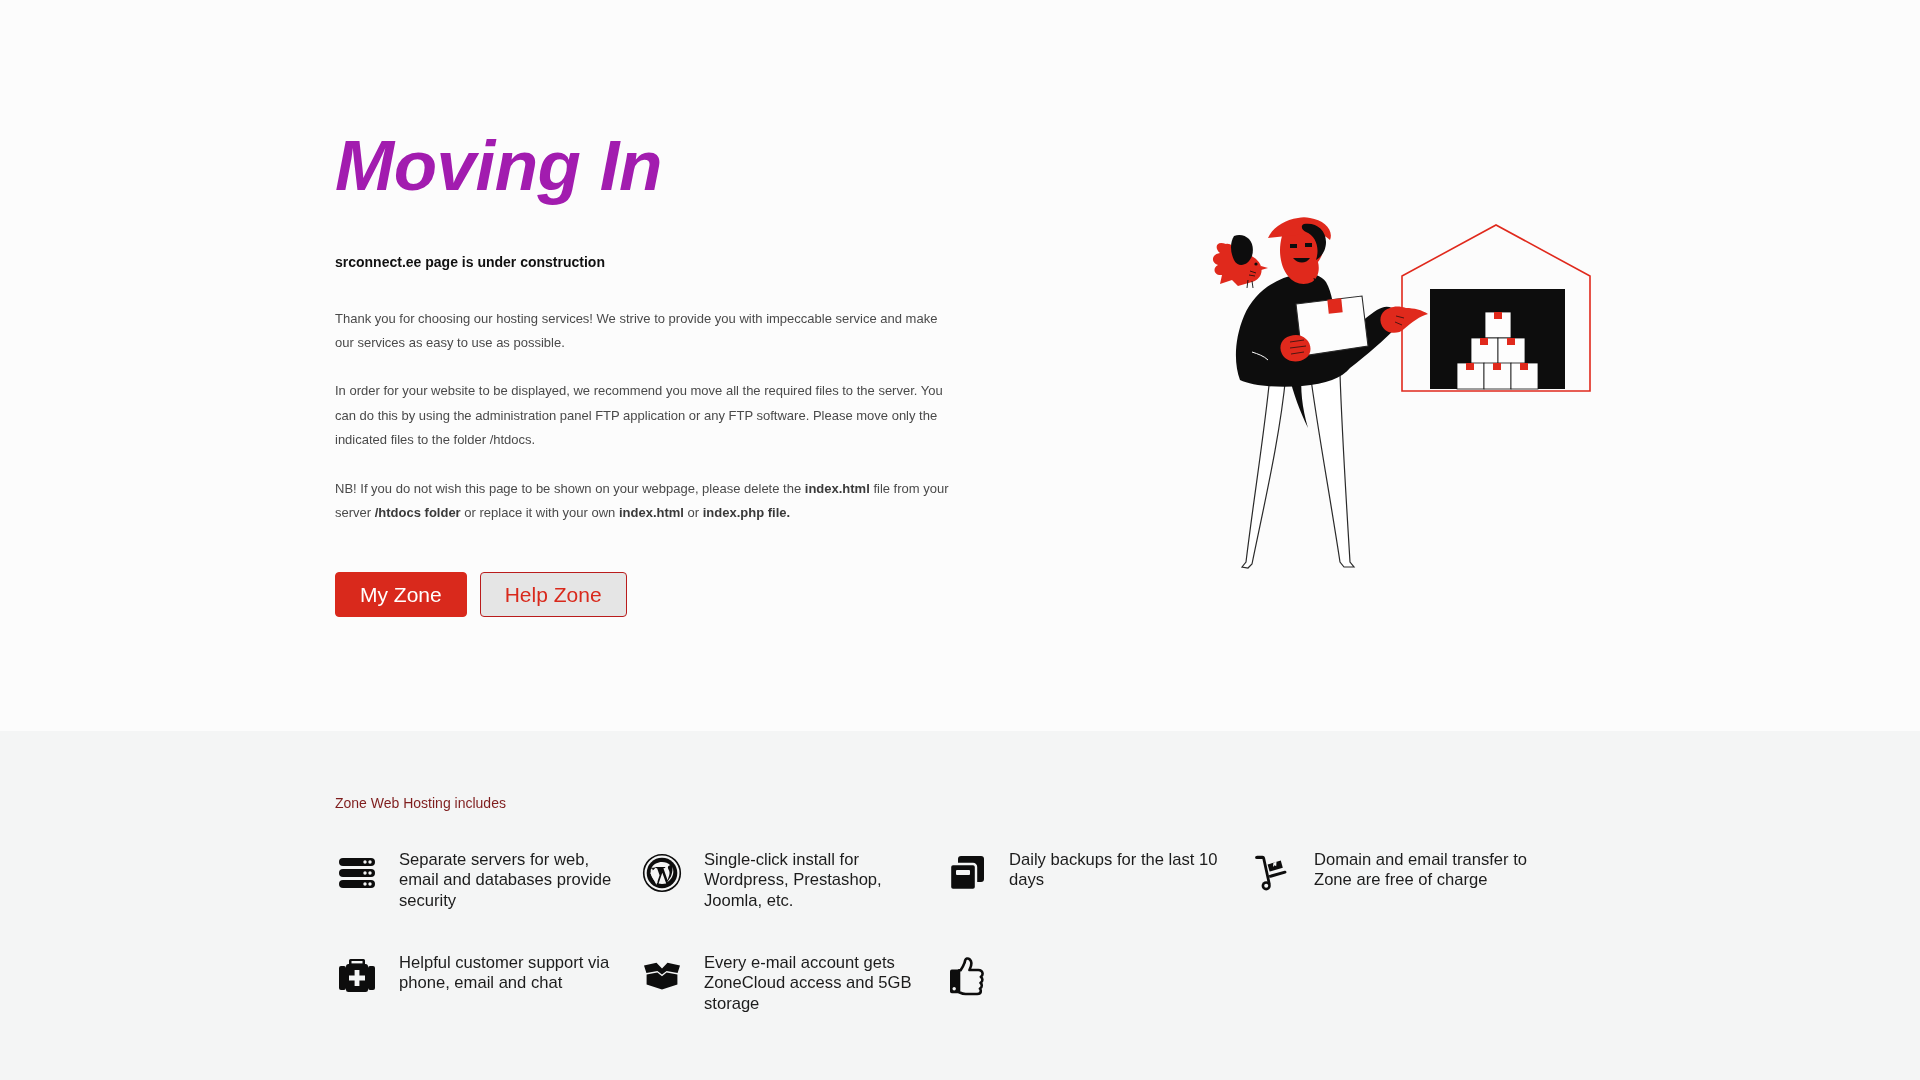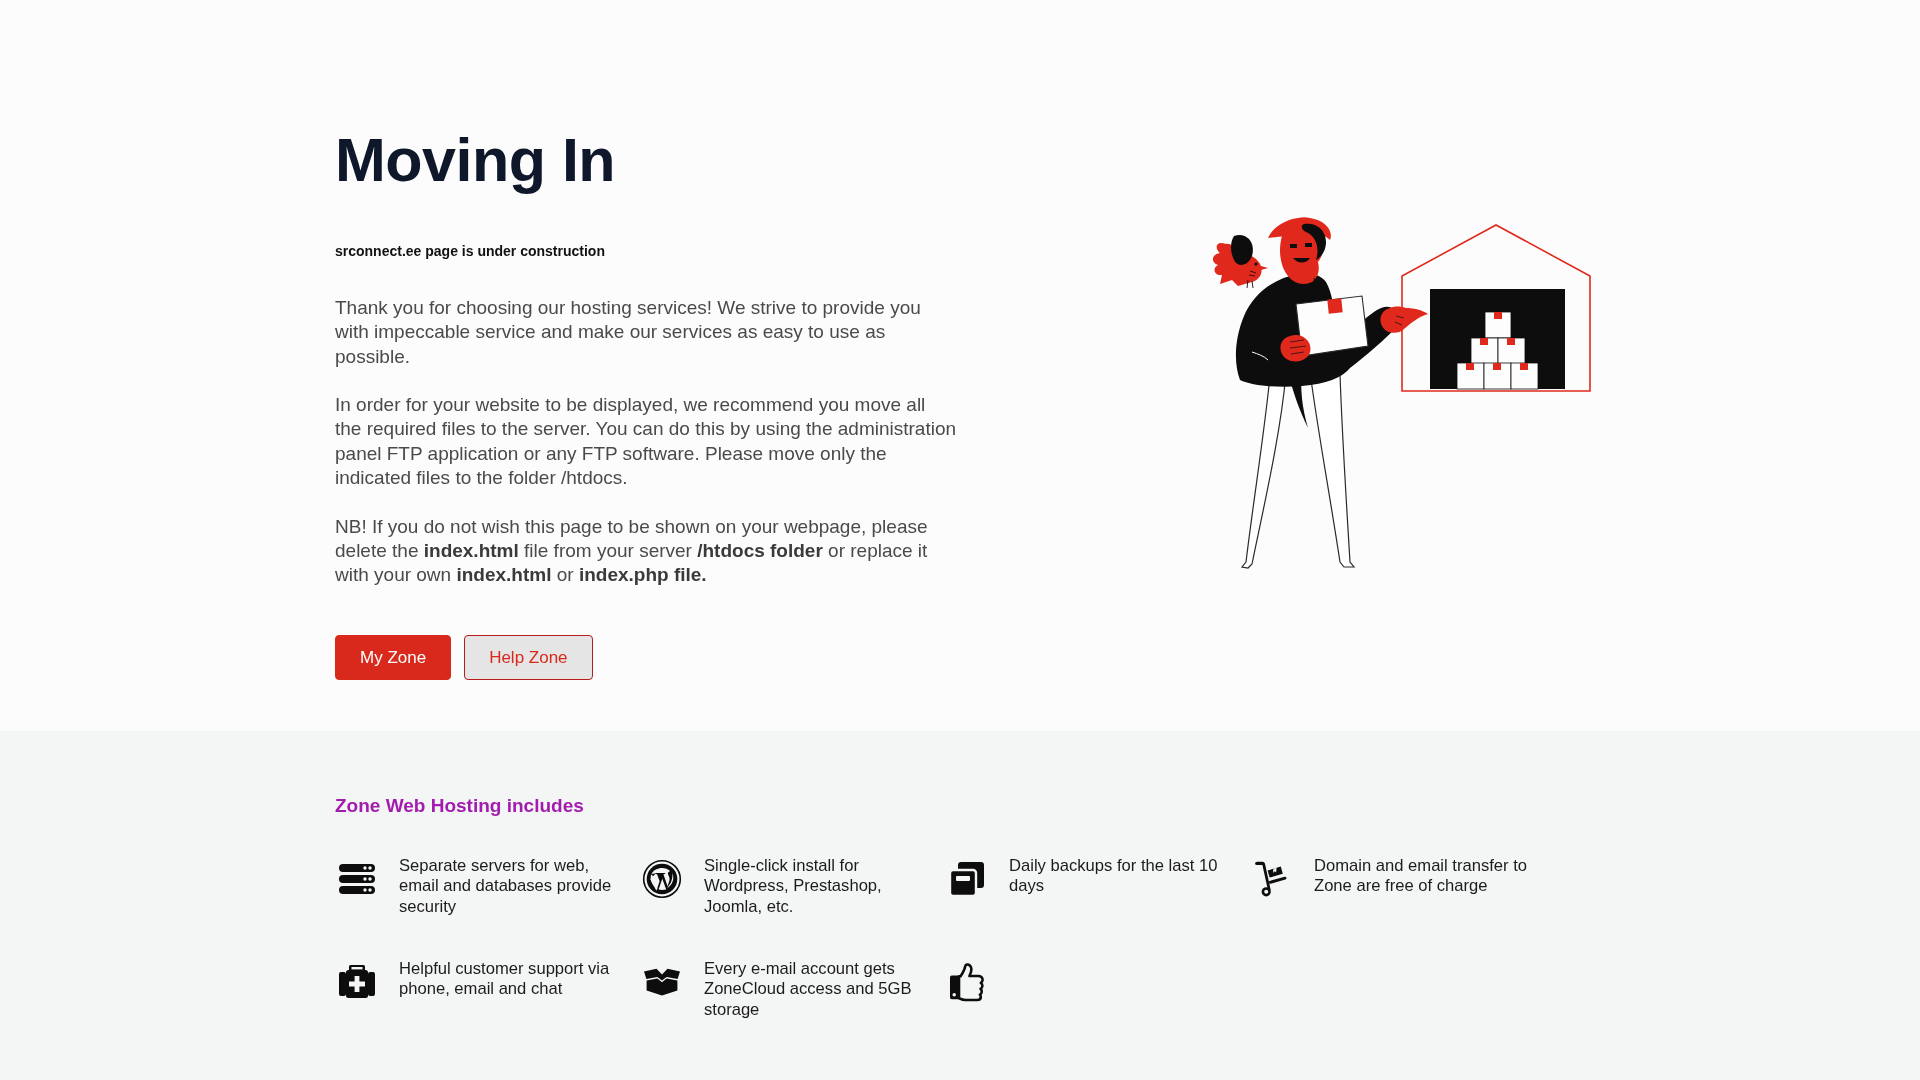--- a/index.html
+++ b/index.html
@@ -29,57 +29,58 @@
     width: 1250px;
     height: 731px;
   }
   .hero-copy {
     position: absolute;
     left: 0;
     top: 128px;
     width: 640px;
   }
   .page-title {
-    font-size: 61px;
+    font-size: 71px;
     font-weight: 700;
     letter-spacing: -0.5px;
     line-height: 1.08;
-    color: #0f172a;
+    color: #a21caf;
+    font-style: italic;
   }
   .sub-title {
     margin-top: 48px;
     font-size: 14px;
     font-weight: 700;
     color: #111;
     line-height: 1.35;
   }
   .body-copy {
     margin-top: 35px;
-    font-size: 19px;
+    font-size: 13px;
     line-height: 24.4px;
     color: #4a4a4a;
     max-width: 622px;
   }
   .body-copy p { margin-bottom: 24px; }
   .body-copy p:last-child { margin-bottom: 0; }
   .body-copy b { color: #3a3a3a; font-weight: 700; }
 
   .btn-row {
     margin-top: 47px;
     display: flex;
     gap: 13px;
   }
   .btn {
     display: inline-flex;
     align-items: center;
     justify-content: center;
     height: 45px;
     padding: 0 24px;
     border-radius: 4px;
-    font-size: 17px;
+    font-size: 21px;
     line-height: 1;
     cursor: pointer;
     text-decoration: none;
     white-space: nowrap;
   }
   .btn-primary {
     background: #d9291c;
     color: #ffffff;
     border: 1px solid #d9291c;
   }
@@ -107,23 +108,23 @@
     background: #f4f5f5;
   }
   .features-inner {
     position: absolute;
     left: 335px;
     top: 0;
     width: 1250px;
   }
   .features-title {
     padding-top: 64px;
-    font-size: 19px;
-    font-weight: 700;
-    color: #a21caf;
+    font-size: 14px;
+    font-weight: 400;
+    color: #7f1d1d;
   }
   .feature-grid {
     margin-top: 38px;
     display: grid;
     grid-template-columns: repeat(4, 305px);
     grid-auto-rows: 103px;
     column-gap: 0;
     row-gap: 0;
   }
   .feature {

